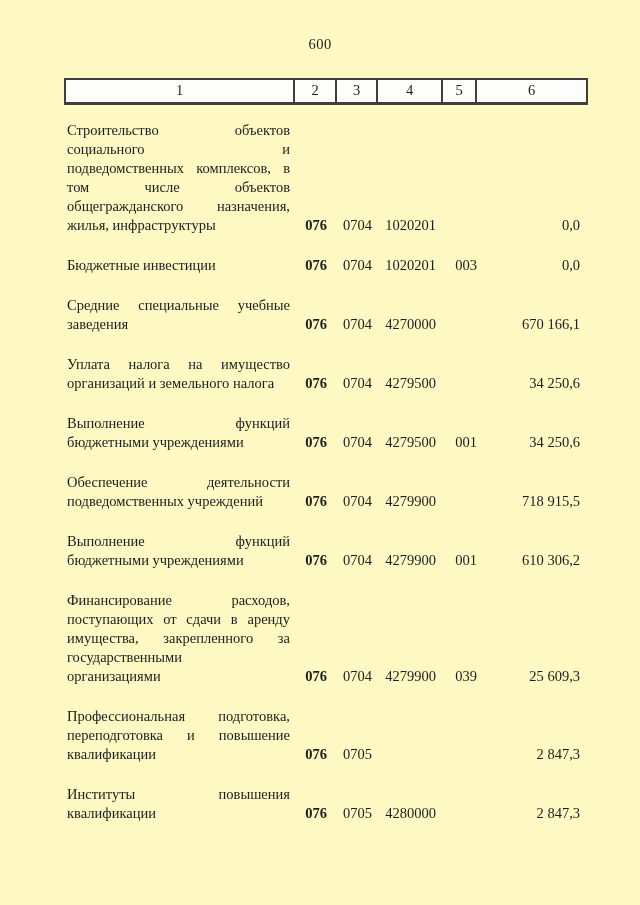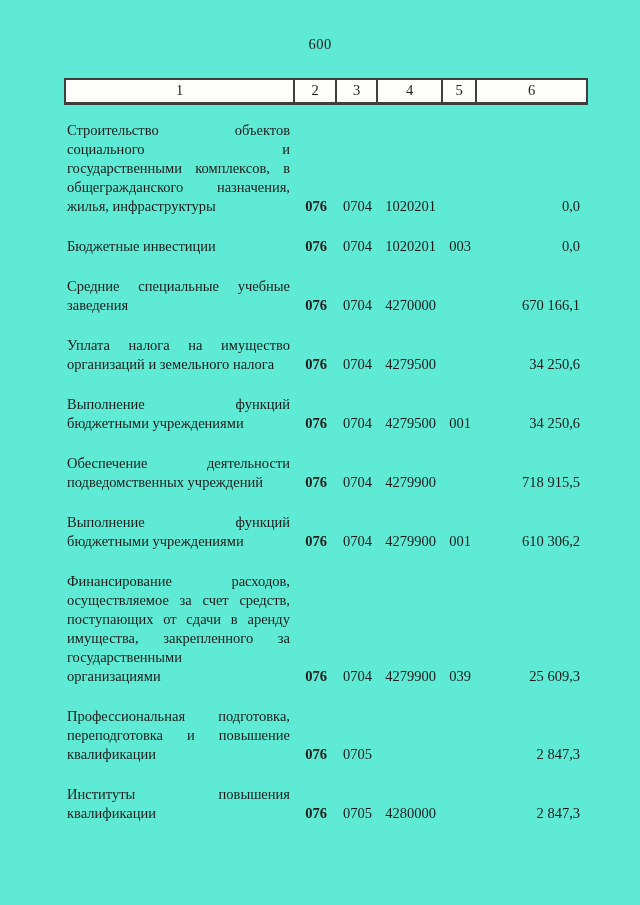--- a/index.html
+++ b/index.html
@@ -1,21 +1,21 @@
 <!DOCTYPE html>
 <html lang="ru"><head>
 <meta charset="utf-8">
 <style>
   html, body { margin: 0; padding: 0; background: #e8e8e8; }
   .page {
     position: relative;
     width: 640px;
     height: 905px;
     margin: 0 auto;
-    background: #5eead4;
+    background: #fef9c3;
     font-family: "Liberation Serif", "DejaVu Serif", serif;
     color: #1c1c1c;
     font-size: 14.5px;
     overflow: hidden;
   }
   .page-number {
     position: absolute;
     top: 36px;
     left: 0;
     width: 100%;
@@ -74,21 +74,21 @@
     text-align-last: justify;
     text-justify: inter-word;
   }
   .c1 .tline.last {
     text-align: left;
     text-align-last: left;
   }
   .c2 { width: 42px; text-align: center; font-weight: bold; }
   .c3 { width: 41px; text-align: center; }
   .c4 { width: 65px; text-align: center; }
-  .c5 { width: 34px; text-align: center; }
+  .c5 { width: 34px; text-align: right; }
   .c6 { width: 111px; box-sizing: border-box; text-align: right; padding-right: 8px; }
 </style>
 </head>
 <body>
 
 <div class="page">
 
   <div class="page-number">600</div>
 
   <div class="thead">
@@ -98,21 +98,22 @@
     <div class="th th-4">4</div>
     <div class="th th-5">5</div>
     <div class="th th-6">6</div>
   </div>
 
   <div class="tbody" id="tbody">
   <div class="trow">
     <div class="cell c1">
           <div class="tline">Строительство объектов</div>
           <div class="tline">социального и</div>
-          <div class="tline">государственными комплексов, в</div>
+          <div class="tline">подведомственных комплексов, в</div>
+          <div class="tline">том числе объектов</div>
           <div class="tline">общегражданского назначения,</div>
           <div class="tline last">жилья, инфраструктуры</div>
         </div>
     <div class="cell c2 val">076</div>
     <div class="cell c3 val">0704</div>
     <div class="cell c4 val">1020201</div>
     <div class="cell c5 val"></div>
     <div class="cell c6">0,0</div>
   </div>
 
@@ -183,21 +184,20 @@
     <div class="cell c2 val">076</div>
     <div class="cell c3 val">0704</div>
     <div class="cell c4 val">4279900</div>
     <div class="cell c5 val">001</div>
     <div class="cell c6">610 306,2</div>
   </div>
 
   <div class="trow">
     <div class="cell c1">
           <div class="tline">Финансирование расходов,</div>
-          <div class="tline">осуществляемое за счет средств,</div>
           <div class="tline">поступающих от сдачи в аренду</div>
           <div class="tline">имущества, закрепленного за</div>
           <div class="tline">государственными</div>
           <div class="tline last">организациями</div>
         </div>
     <div class="cell c2 val">076</div>
     <div class="cell c3 val">0704</div>
     <div class="cell c4 val">4279900</div>
     <div class="cell c5 val">039</div>
     <div class="cell c6">25 609,3</div>

